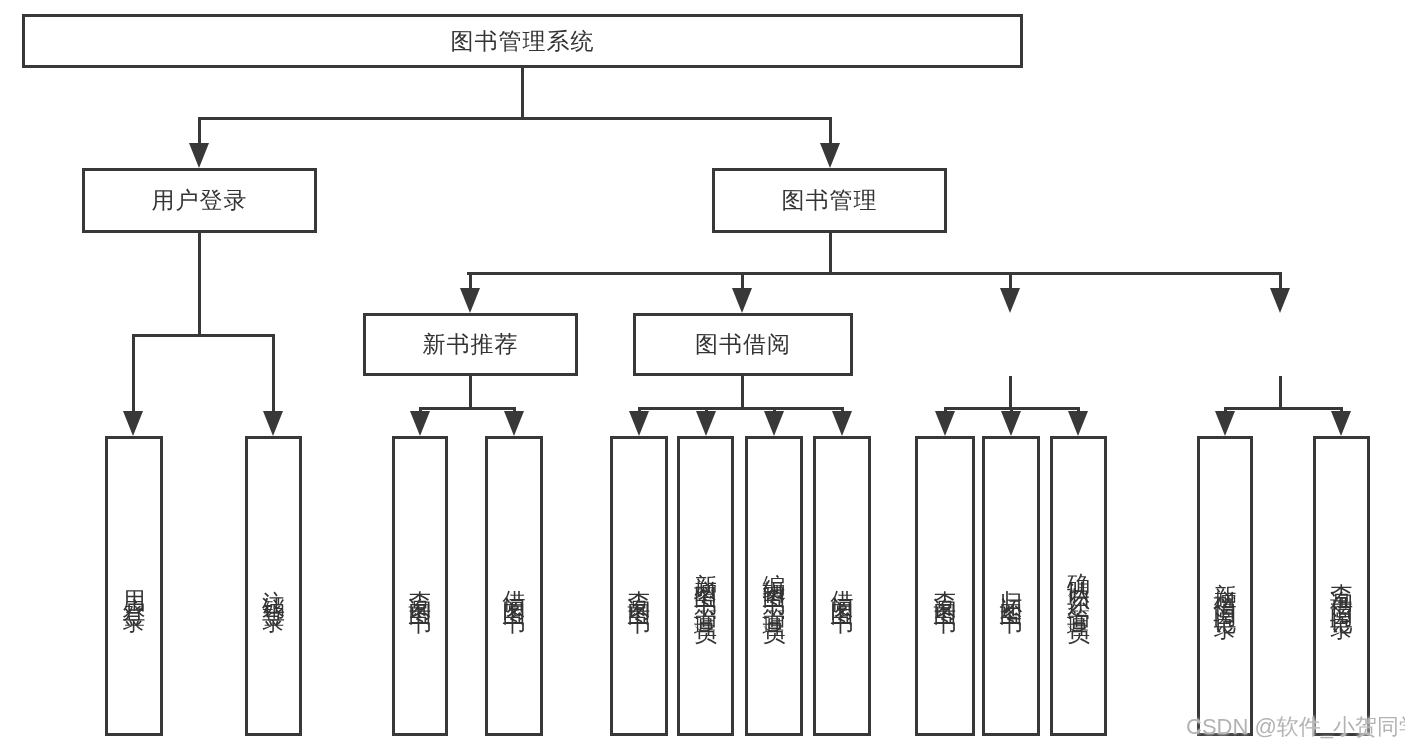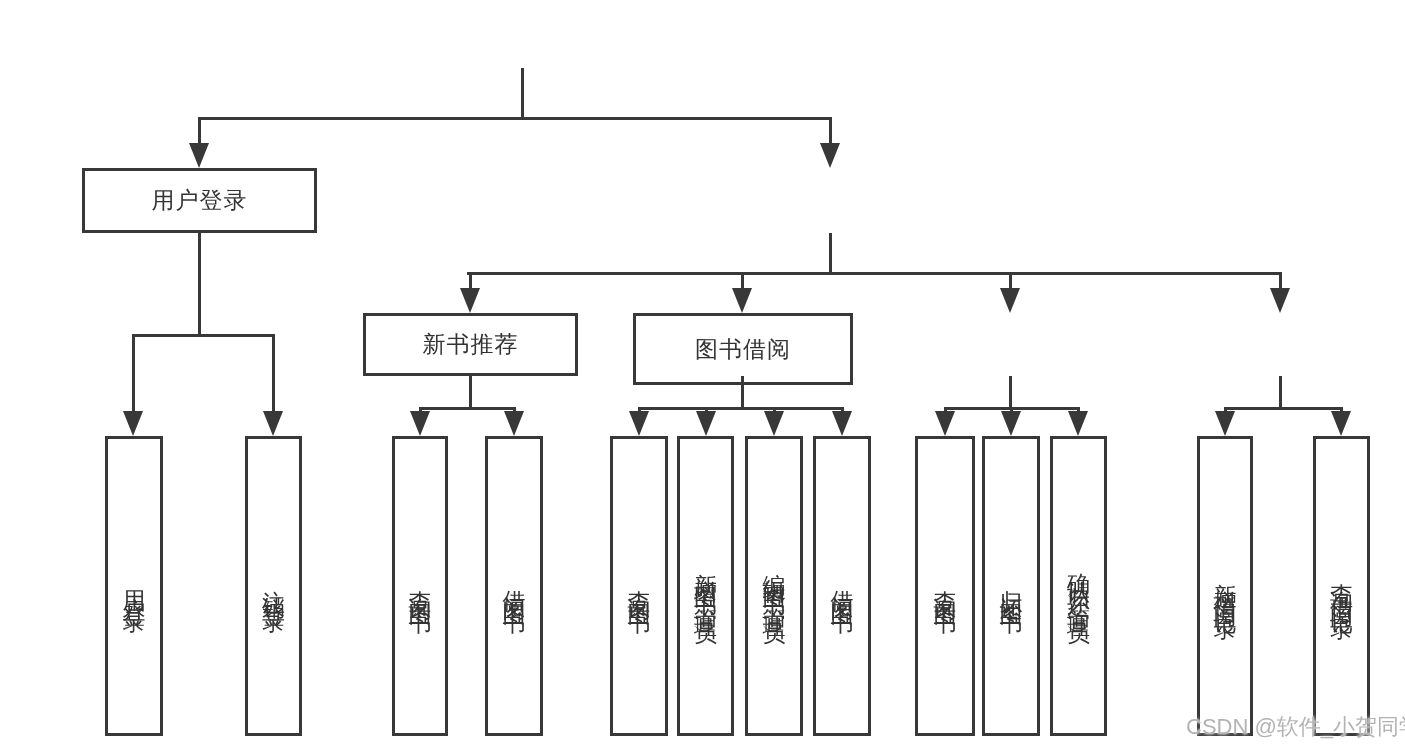--- a/index.html
+++ b/index.html
@@ -26,30 +26,36 @@
   .watermark{
     position:absolute;left:1186px;top:712px;font-size:22px;color:#b3b3b3;
     text-shadow:0 0 2px #ffffff, 0 0 4px #ffffff;white-space:nowrap;z-index:5;
   }
 </style>
 </head>
 <body>
 
 <div id="canvas">
 
+  <div class="box" style="left:22px;top:14px;width:1001px;height:54px;">
+    <span class="hlabel">图书管理系统</span>
+  </div>
 
   <div class="lv" style="left:520.5px;top:68px;height:52px;"></div>
   <div class="lh" style="left:197.5px;top:117px;width:634px;"></div>
   <div class="lv" style="left:197.5px;top:117px;height:30px;"></div>
   <div class="arrow" style="left:189px;top:143px;"></div>
   <div class="lv" style="left:828.5px;top:117px;height:30px;"></div>
   <div class="arrow" style="left:820px;top:143px;"></div>
 
   <div class="box" style="left:82px;top:168px;width:235px;height:65px;">
     <span class="hlabel">用户登录</span>
+  </div>
+  <div class="box" style="left:712px;top:168px;width:235px;height:65px;">
+    <span class="hlabel">图书管理</span>
   </div>
 
   <div class="lv" style="left:197.5px;top:233px;height:102px;"></div>
   <div class="lh" style="left:131.5px;top:334px;width:143px;"></div>
   <div class="lv" style="left:131.5px;top:334px;height:80px;"></div>
   <div class="arrow" style="left:123px;top:411px;"></div>
   <div class="lv" style="left:271.5px;top:334px;height:80px;"></div>
   <div class="arrow" style="left:263px;top:411px;"></div>
 
   <div class="lv" style="left:828.5px;top:233px;height:42px;"></div>
@@ -59,21 +65,21 @@
   <div class="lv" style="left:740.5px;top:272px;height:20px;"></div>
   <div class="arrow" style="left:732px;top:288px;"></div>
   <div class="lv" style="left:1008.5px;top:272px;height:20px;"></div>
   <div class="arrow" style="left:1000px;top:288px;"></div>
   <div class="lv" style="left:1278.5px;top:272px;height:20px;"></div>
   <div class="arrow" style="left:1270px;top:288px;"></div>
 
   <div class="box" style="left:363px;top:313px;width:215px;height:63px;">
     <span class="hlabel">新书推荐</span>
   </div>
-  <div class="box" style="left:633px;top:313px;width:220px;height:72px;">
+  <div class="box" style="left:633px;top:313px;width:220px;height:63px;">
     <span class="hlabel">图书借阅</span>
   </div>
 
   <div class="lv" style="left:468.5px;top:376px;height:33px;"></div>
   <div class="lh" style="left:418.5px;top:407px;width:97px;"></div>
   <div class="lv" style="left:418.5px;top:407px;height:9px;"></div>
   <div class="arrow" style="left:410px;top:411px;"></div>
   <div class="lv" style="left:512.5px;top:407px;height:9px;"></div>
   <div class="arrow" style="left:504px;top:411px;"></div>
 

